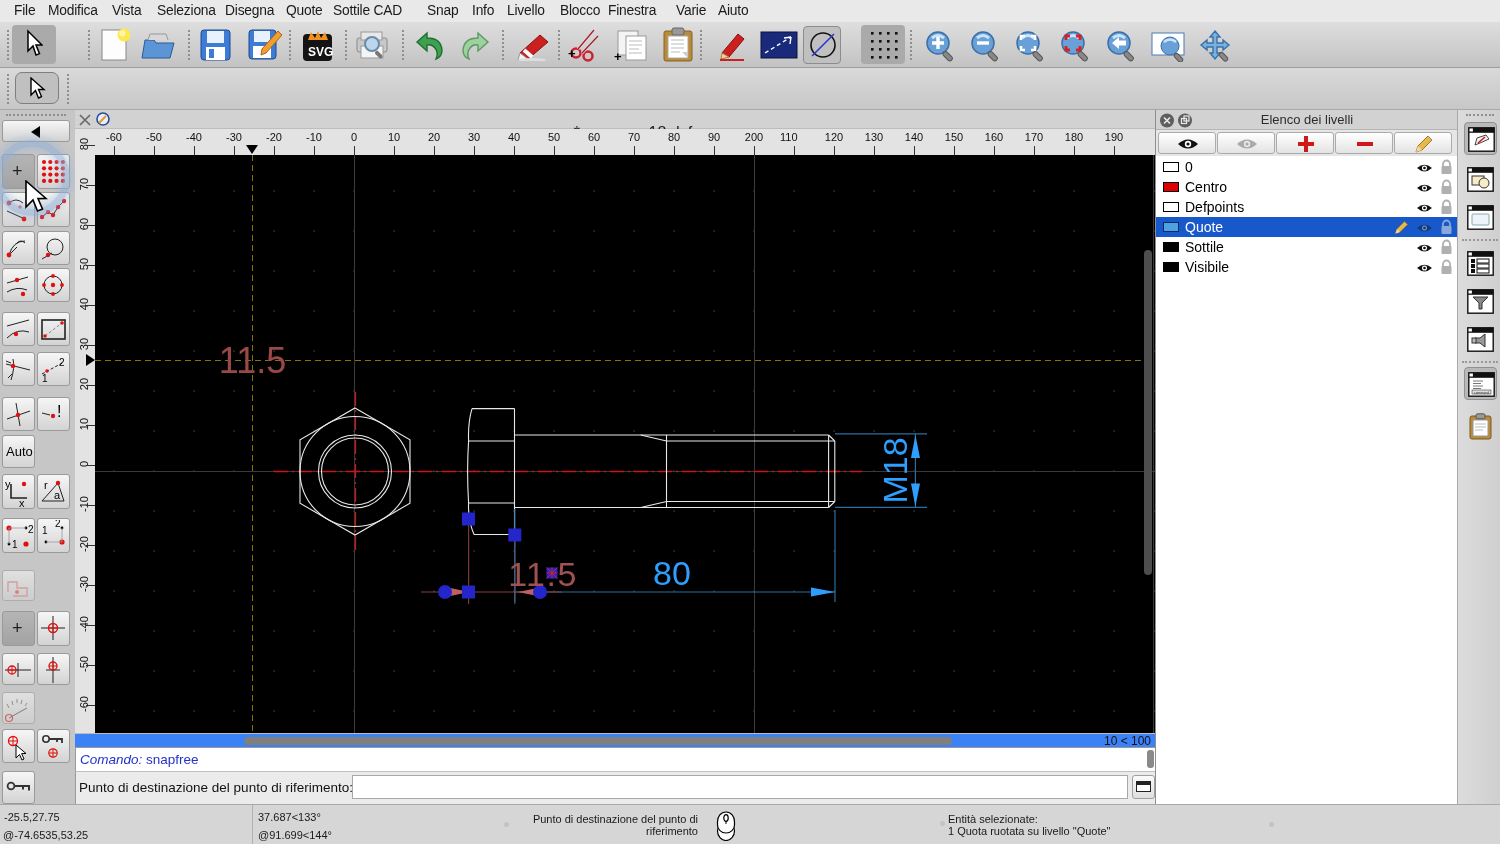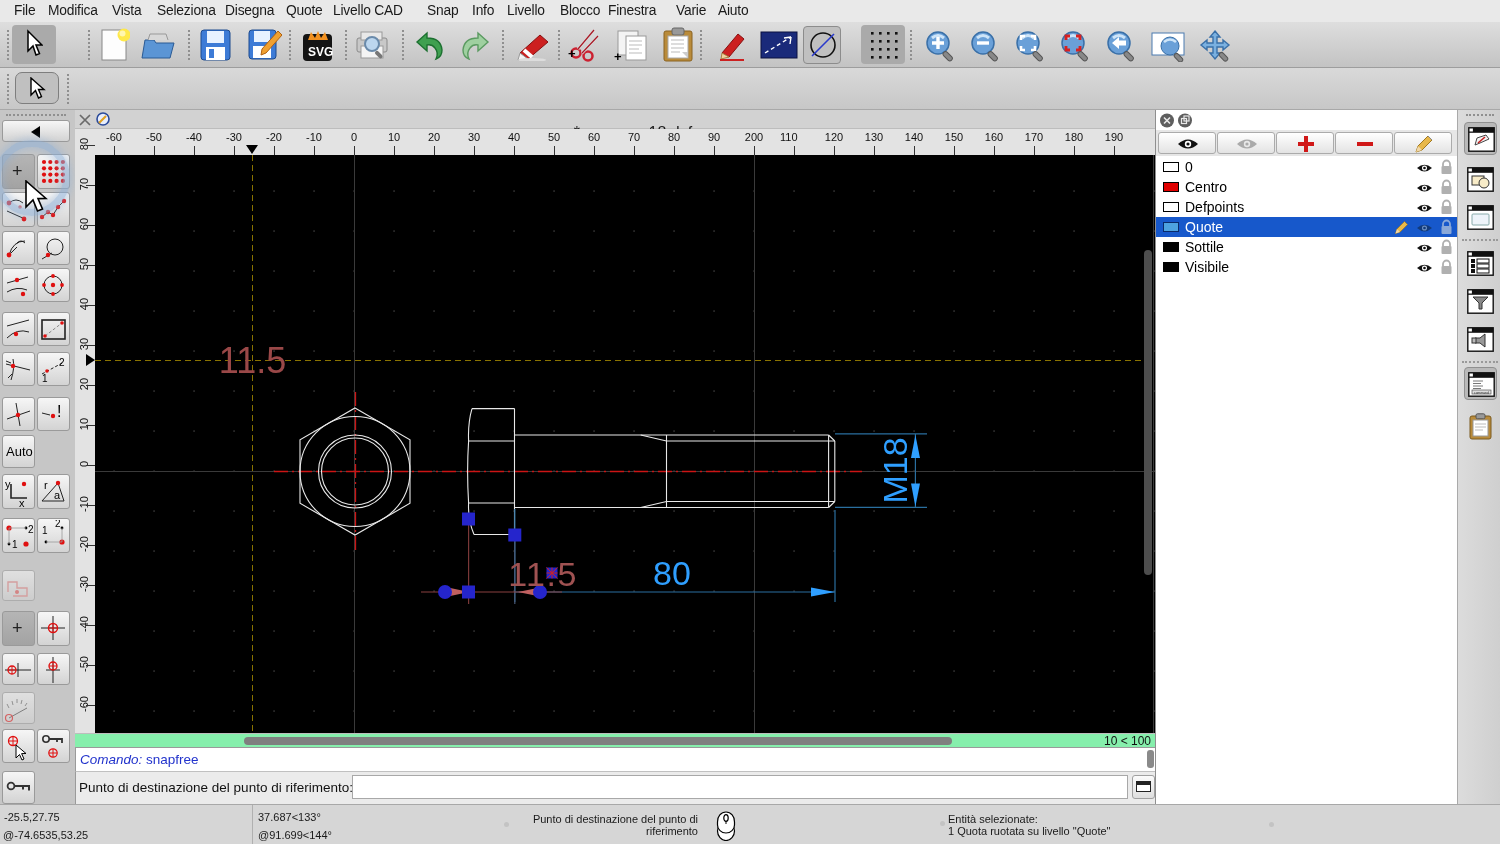--- a/index.html
+++ b/index.html
@@ -33,21 +33,21 @@
 #vruler { left:75px; top:129px; width:20px; height:604px; background:#e3e3e3; overflow:hidden; }
 .rlab { position:absolute; font-size:11px; color:#111; }
 .rtick { position:absolute; width:1px; height:9px; background:#333; top:17px; }
 .vtick { position:absolute; height:1px; width:9px; background:#333; left:11px; }
 .vlab { position:absolute; font-size:11px; color:#111; transform:rotate(-90deg); transform-origin:center; width:30px; text-align:center; }
 
 
 #canvas { left:95px; top:155px; width:1060px; height:578px; background:#000; }
 
 
-#hscrollrow { left:75px; top:733px; width:1080px; height:14px; background:#86efac; border-top:1px solid #bdbdbd; }
+#hscrollrow { left:75px; top:733px; width:1080px; height:14px; background:#3b82f6; border-top:1px solid #bdbdbd; }
 #cmd1 { left:75px; top:747px; width:1080px; height:24px; background:#ffffff; border-top:1px solid #9a9a9a; border-left:1px solid #9a9a9a; font-size:13.5px; }
 #cmd2 { left:75px; top:771px; width:1080px; height:33px; background:#ebebeb; border-top:1px solid #c0c0c0; border-left:1px solid #9a9a9a; font-size:13.5px; color:#111; }
 #statusbar { left:0; top:804px; width:1500px; height:40px; background:#d6d6d6; border-top:1px solid #a8a8a8; font-size:11px; color:#1a1a1a; }
 
 
 #rpanel { left:1155px; top:110px; width:302px; height:694px; background:#ffffff; border-left:1px solid #8f8f8f; }
 #rptitle { position:absolute; left:0; top:0; width:302px; height:20px; background:#d2d2d2; border-bottom:1px solid #b5b5b5; font-size:13px; color:#2c2c2c; text-align:center; line-height:20px; }
 #rptools { position:absolute; left:0; top:20px; width:302px; height:26px; background:#e6e6e6; }
 .rpbtn { position:absolute; top:2px; height:22px; background:linear-gradient(#ffffff,#e3e3e3); border:1px solid #ababab; border-radius:3px; }
 .lrow { position:absolute; left:0; width:302px; height:20px; font-size:14px; color:#000; }
@@ -64,21 +64,21 @@
 <body>
 <div id="page">
 
   <div id="menubar" class="abs">
     <span style="left:14px">File</span>
     <span style="left:48px">Modifica</span>
     <span style="left:112px">Vista</span>
     <span style="left:157px">Seleziona</span>
     <span style="left:225px">Disegna</span>
     <span style="left:286px">Quote</span>
-    <span style="left:333px">Livello CAD</span>
+    <span style="left:333px">Sottile CAD</span>
     <span style="left:427px">Snap</span>
     <span style="left:472px">Info</span>
     <span style="left:507px">Livello</span>
     <span style="left:560px">Blocco</span>
     <span style="left:608px">Finestra</span>
     <span style="left:676px">Varie</span>
     <span style="left:718px">Aiuto</span>
   </div>
 
   <div id="tb1" class="abs">
@@ -1073,20 +1073,21 @@
       <path d="M10,8 L10,14" stroke="#000" stroke-width="1"></path>
       <ellipse cx="10" cy="8" rx="2.2" ry="3.4" fill="#fff" stroke="#000" stroke-width="1.2"></ellipse>
     </svg>
     <div style="position:absolute; left:948px; top:9px; line-height:11.5px;">Entità selezionate:<br>1 Quota ruotata su livello "Quote"</div>
     <div style="position:absolute; left:504px; top:17px; width:5px; height:5px; border-radius:50%; background:#c3c3c3;"></div>
     <div style="position:absolute; left:940px; top:16px; width:5px; height:5px; border-radius:50%; background:#c3c3c3;"></div>
     <div style="position:absolute; left:1269px; top:17px; width:5px; height:5px; border-radius:50%; background:#c3c3c3;"></div>
   </div>
 
   <div id="rpanel" class="abs">
+    <div id="rptitle">Elenco dei livelli</div>
     <svg style="position:absolute; left:4px; top:3px;" width="38" height="15" viewBox="0 0 38 15">
       <circle cx="7" cy="7.5" r="7" fill="#5e5e5e"></circle>
       <path d="M4,4.5 L10,10.5 M10,4.5 L4,10.5" stroke="#e8e8e8" stroke-width="1.6"></path>
       <circle cx="25" cy="7.5" r="7" fill="#5e5e5e"></circle>
       <rect x="21.5" y="5.5" width="5" height="5" fill="none" stroke="#e8e8e8" stroke-width="1.2"></rect>
       <rect x="24" y="3" width="5" height="5" fill="none" stroke="#e8e8e8" stroke-width="1.2"></rect>
     </svg>
     <div id="rptools">
         <div class="rpbtn" style="left:2px; width:58px;"><svg width="22" height="16" viewBox="0 0 22 16" style="margin:3px 0 0 18px;">
             <path d="M1,8 Q11,-1 21,8 Q11,17 1,8 Z" fill="#111"></path>

